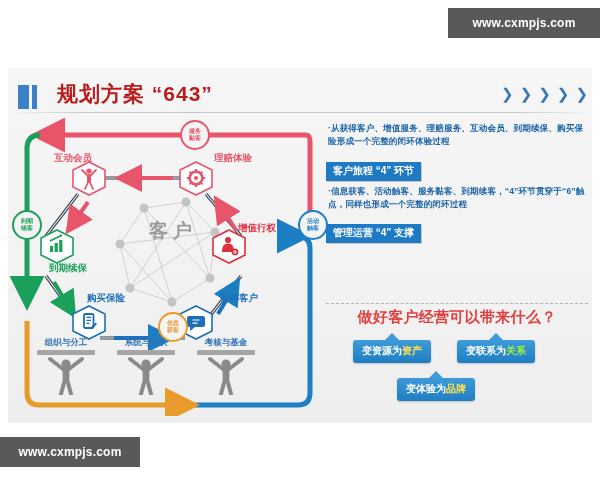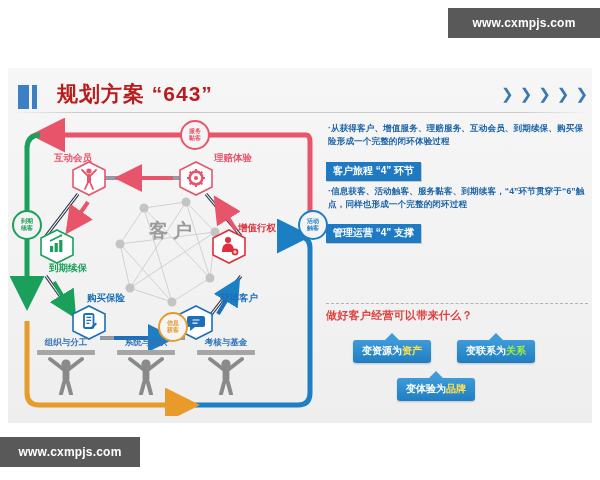--- a/index.html
+++ b/index.html
@@ -92,21 +92,21 @@
   }
   .r-block { margin-bottom: 11px; }
 
   .divider {
     position: absolute; left: 326px; top: 303px; width: 262px; height: 0;
     border-top: 1px dashed #b3b3b3;
   }
 
   .q-text {
     position: absolute; left: 326px; top: 308px; width: 262px;
-    font-size: 11px; font-weight: bold; color: #e0403f;
+    text-align: center; font-size: 15px; font-weight: bold; color: #e0403f;
     letter-spacing: .3px;
   }
 
   .callout {
     position: absolute; background: linear-gradient(180deg,#3e9ad8 0%,#1f7ec2 100%);
     color: #ffffff; font-size: 10px; font-weight: bold;
     padding: 4px 9px 5px 9px; border-radius: 3px;
     box-shadow: 0 1px 2px rgba(0,0,0,.2);
     white-space: nowrap;
   }

